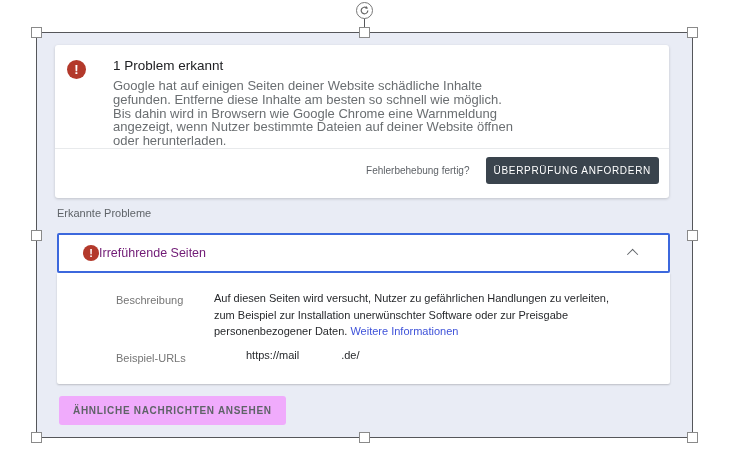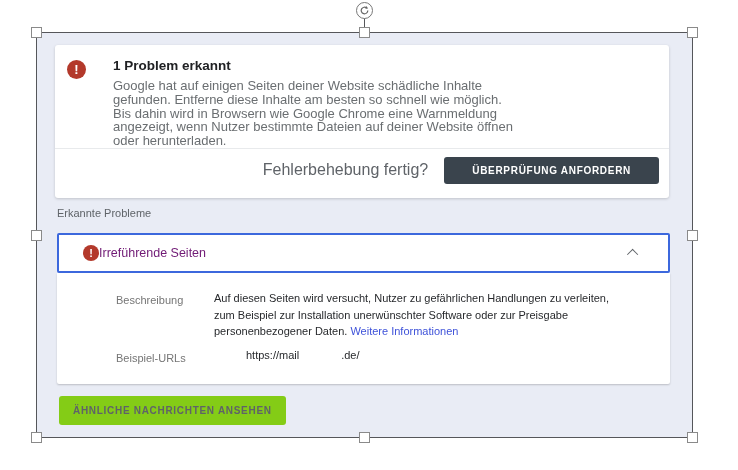--- a/index.html
+++ b/index.html
@@ -21,30 +21,30 @@
     display:flex; align-items:center; justify-content:center; }
 
   
   .alert-card { position:absolute; left:18px; top:12px; width:614px; height:153px;
     background:#fff; border-radius:3px; box-shadow:0 1px 3px rgba(0,0,0,.18); }
   .err-badge { border-radius:50%; background:#b3392b; color:#fff; font-weight:bold;
     text-align:center; }
   .alert-badge { position:absolute; left:12px; top:15px; width:19px; height:19px;
     font-size:13px; line-height:19px; }
   .alert-title { position:absolute; left:58px; top:13px; font-size:13.5px;
-    font-weight:bold; color:#202124; }
+    font-weight:normal; color:#202124; }
   .alert-body { position:absolute; left:58px; top:34px; width:400px; font-size:13px;
     line-height:13.8px; color:#6a6e71; }
   .alert-divider { position:absolute; left:0; top:103px; width:100%; height:1px;
     background:#e8eaec; }
   .alert-footer { position:absolute; right:10px; top:110px; height:30px;
     display:flex; align-items:center; gap:16px; }
-  .footer-question { font-size:16px; color:#5f6368; white-space:nowrap; }
-  .review-btn { background:#3a444d; color:#fff; font-size:10px; font-weight:bold;
-    letter-spacing:.7px; padding:8px 28px; border:none; border-radius:3px;
+  .footer-question { font-size:10px; color:#5f6368; white-space:nowrap; }
+  .review-btn { background:#3a444d; color:#fff; font-size:10px; font-weight:normal;
+    letter-spacing:.7px; padding:8px 8px; border:none; border-radius:3px;
     white-space:nowrap; cursor:pointer; }
 
   
   .section-label { position:absolute; left:20px; top:174px; font-size:11px; color:#5f6368; }
   .issue-header { position:absolute; left:20px; top:200px; width:613px; height:40px;
     background:#fff; border:2px solid #3c68dd; border-radius:2px;
     display:flex; align-items:center; z-index:5; cursor:pointer; }
   .issue-badge { margin-left:24px; width:16px; height:16px; font-size:11px;
     line-height:16px; flex:0 0 auto; }
   .issue-title { font-size:12.5px; color:#701a75; }
@@ -55,21 +55,21 @@
     background:#fff; border-radius:0 0 2px 2px; box-shadow:0 1px 2px rgba(0,0,0,.2); }
   .field-label { position:absolute; left:29px; font-size:11px; color:#757575;padding-left:30px; }
   .lbl-desc { top:21px; } .lbl-urls { top:79px;text-align:right; }
   .field-desc { position:absolute; left:157px; top:17px; width:400px; font-size:11px;
     line-height:16.5px; color:#27292c; }
   .learn-link { color:#3e52d9; cursor:pointer; }
   .field-url { position:absolute; left:157px; top:76px; font-size:11px; color:#27292c;margin-left:32px; }
   .redacted-gap { display:inline-block; width:42px; }
 
   
-  .similar-btn { position:absolute; left:22px; top:363px; background:#84cc16;
+  .similar-btn { position:absolute; left:22px; top:363px; background:#f0abfc;
     color:#5f6368; font-size:10px; font-weight:bold; letter-spacing:.7px;
     padding:9px 14px; border:none; border-radius:3px; white-space:nowrap; cursor:pointer; }
 </style>
 </head>
 <body>
 
 <div class="rotate-stem"></div>
 <div class="rotate-circle">
   <svg width="11" height="11" viewBox="0 0 12 12">
     <path d="M9.6 6a3.6 3.6 0 1 1-1.1-2.6" fill="none" stroke="#666" stroke-width="1.3"></path>

